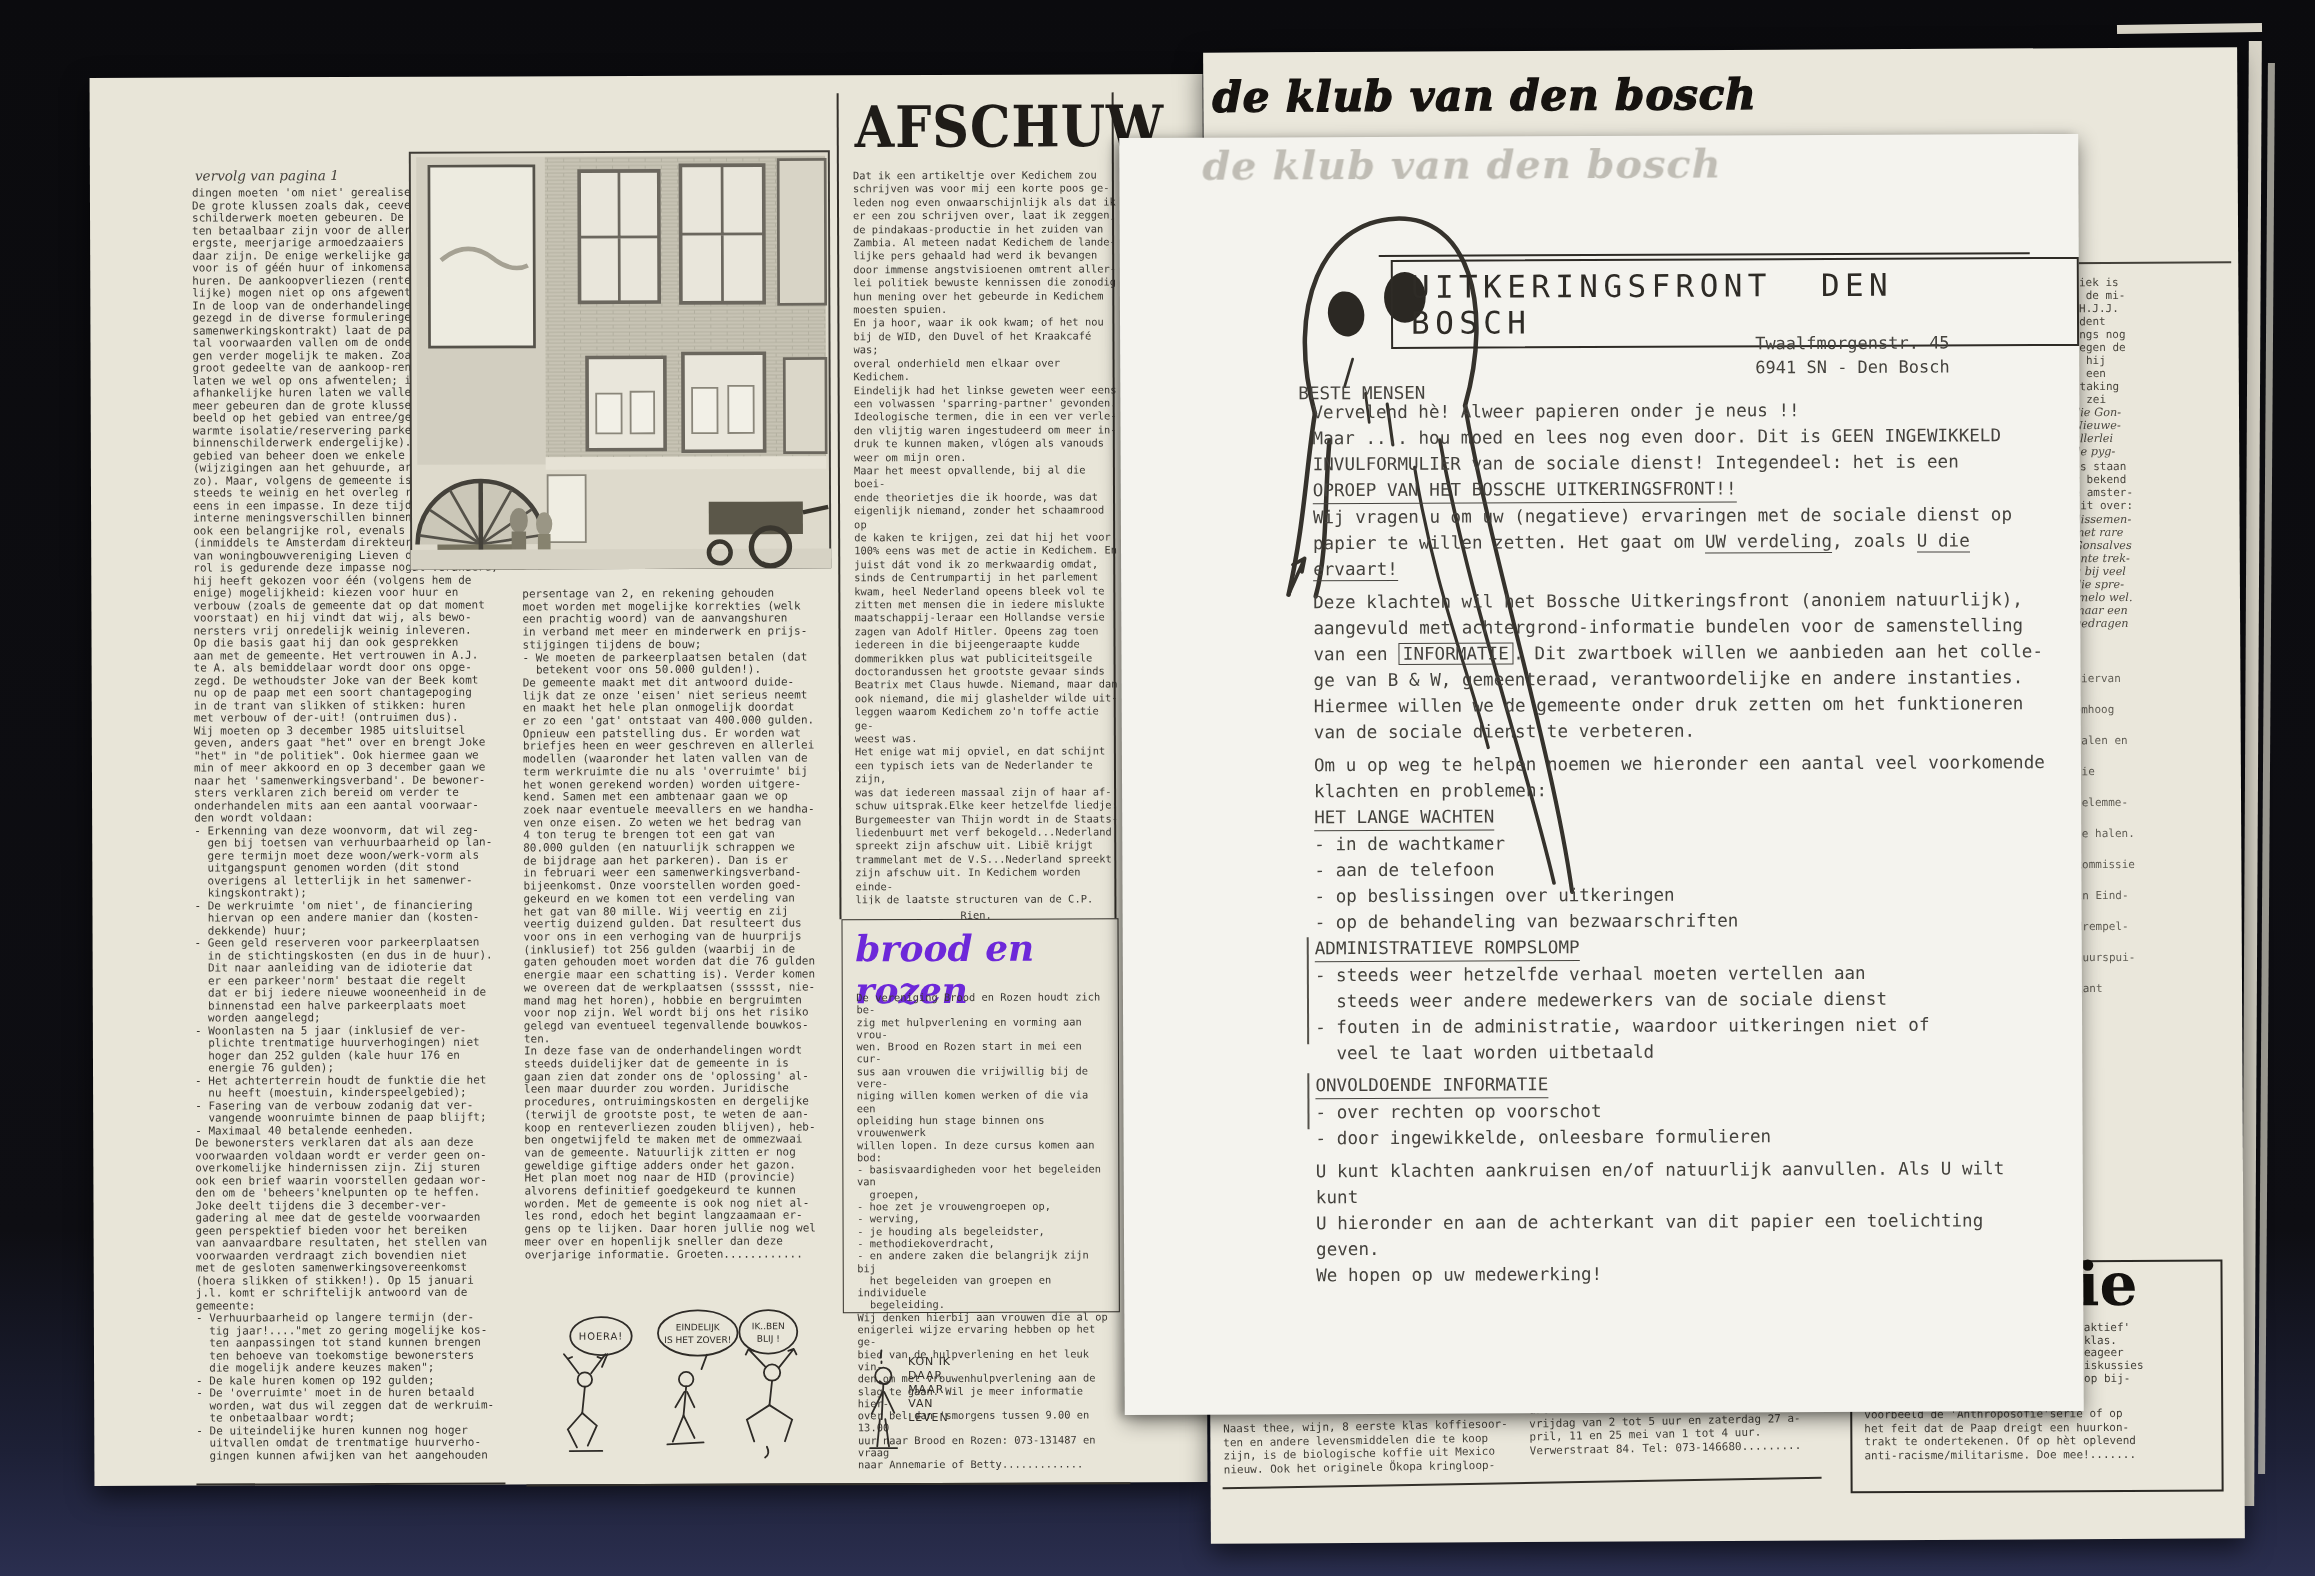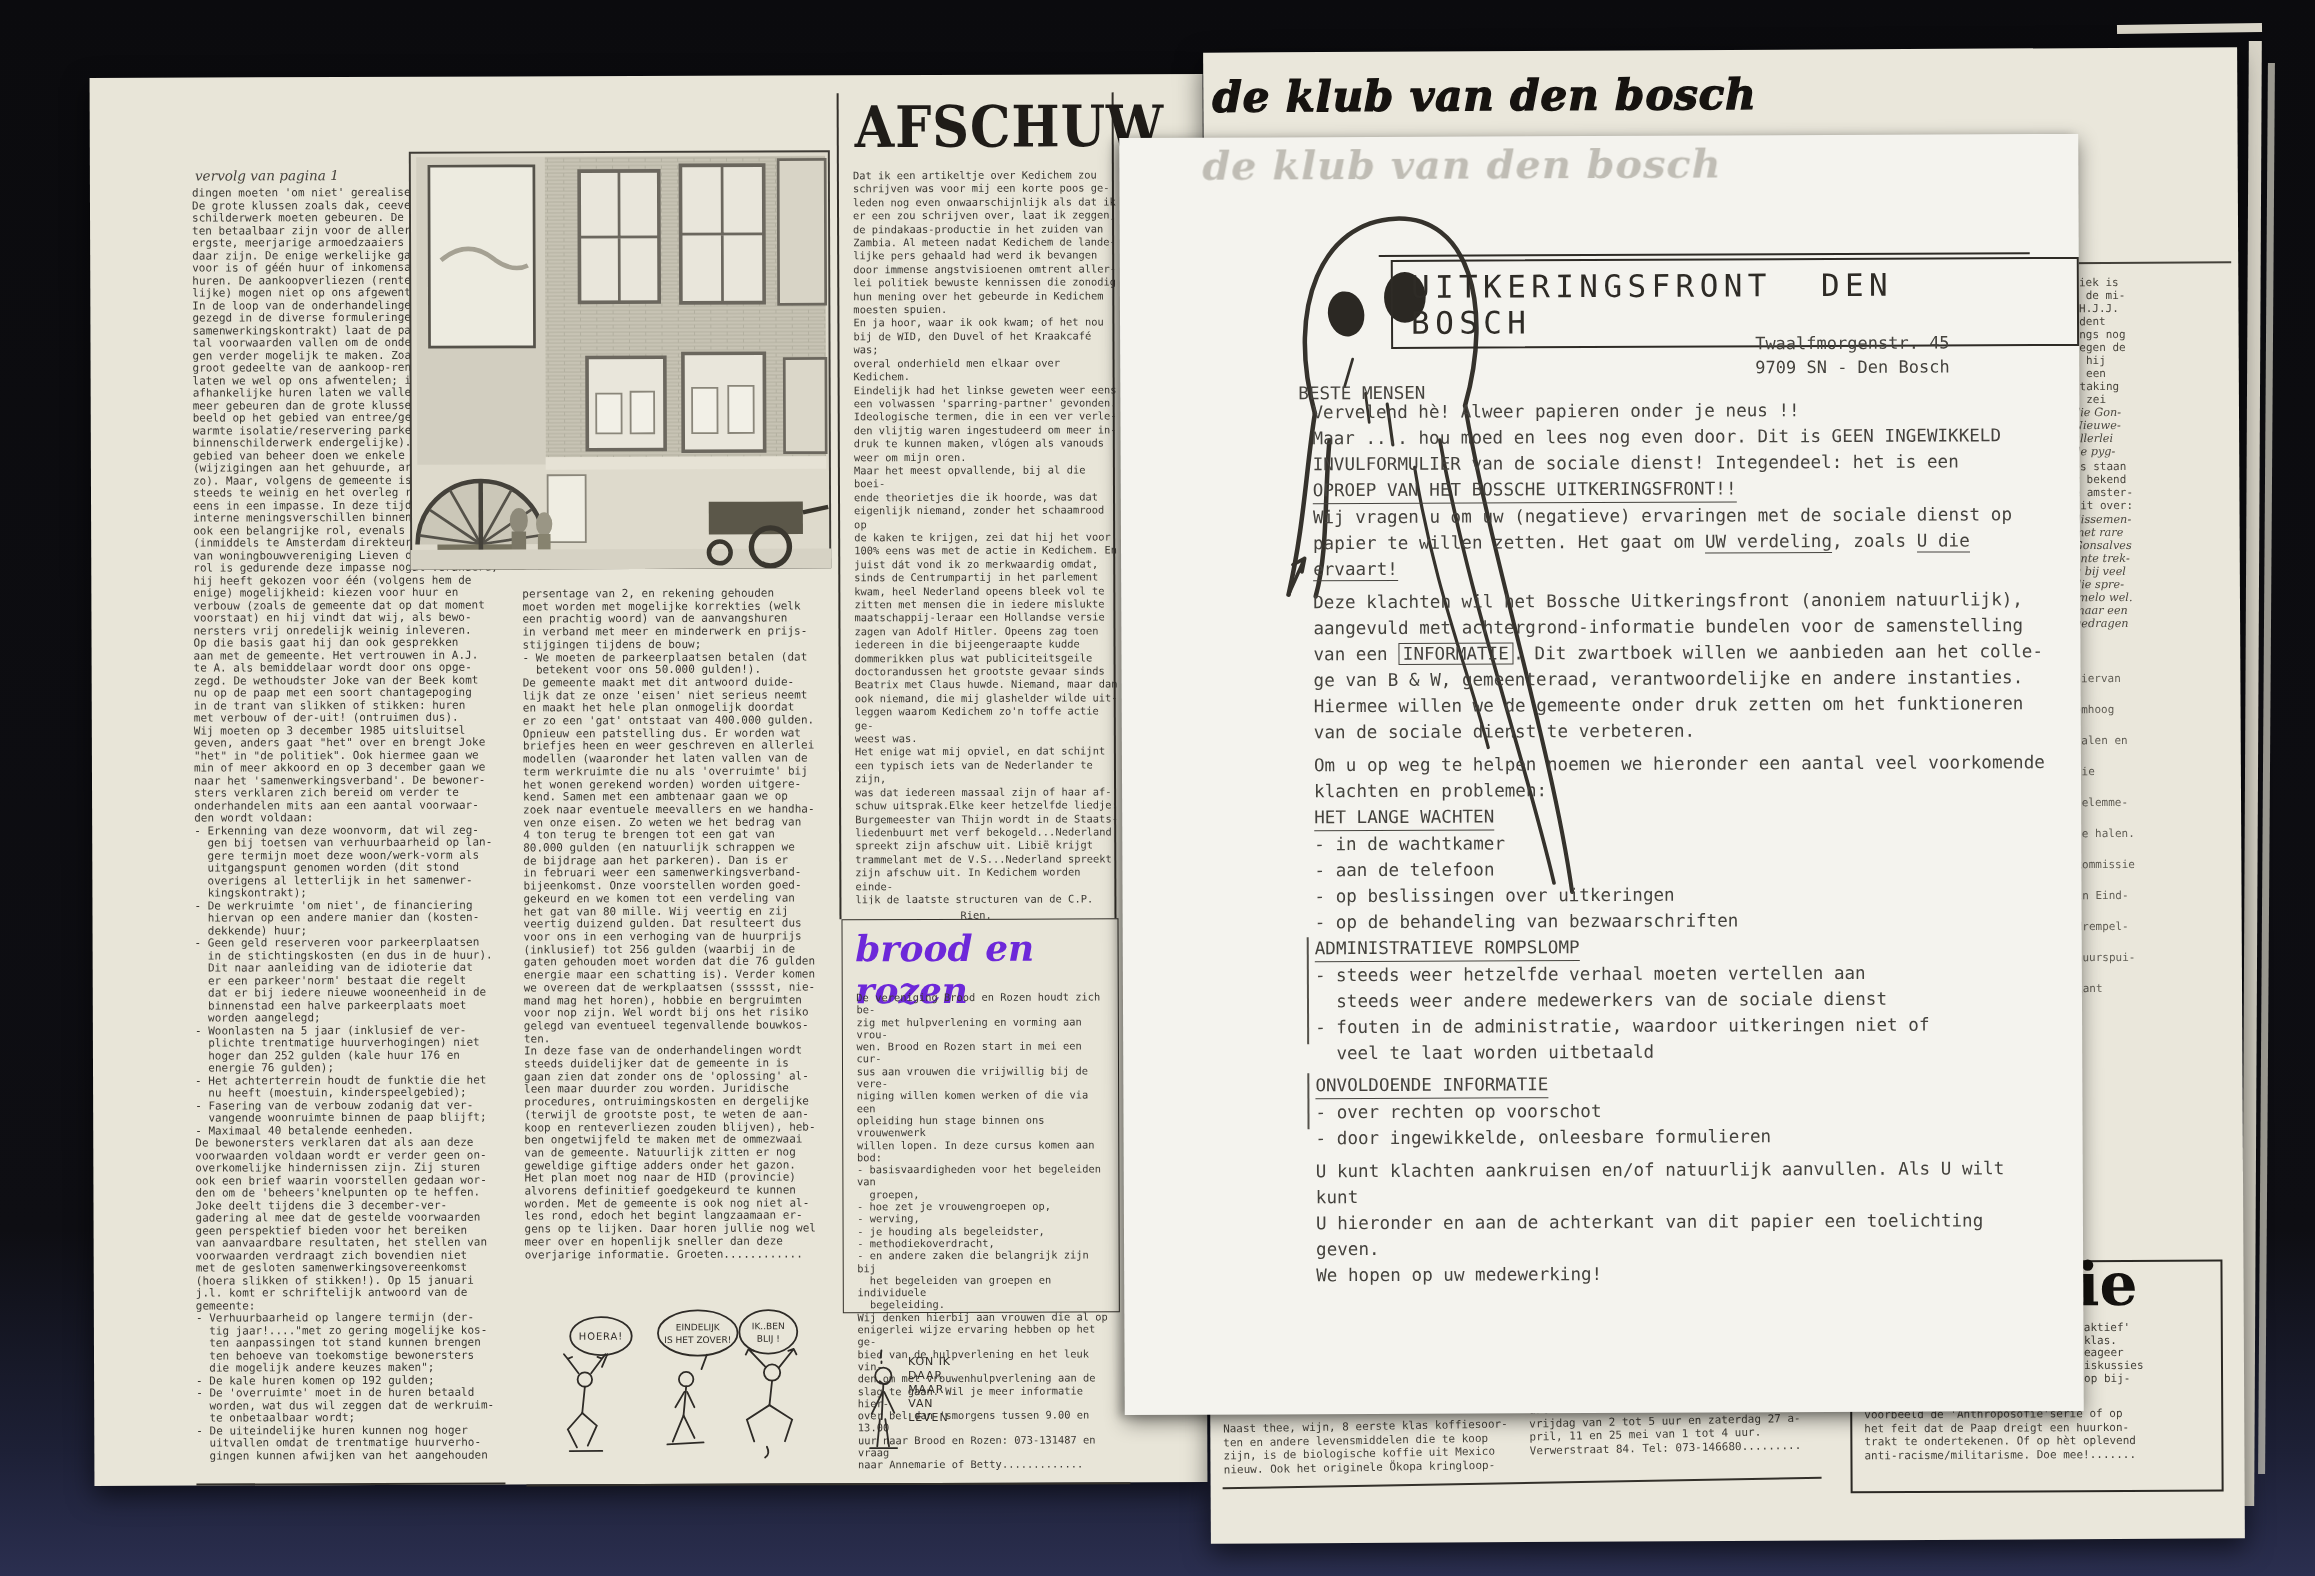--- a/index.html
+++ b/index.html
@@ -497,21 +497,21 @@
       </g>
       <ellipse cx="105" cy="160" rx="20" ry="25" fill="#2b2823" transform="rotate(-10 105 160)"></ellipse>
       <ellipse cx="170" cy="142" rx="23" ry="28" fill="#2b2823"></ellipse>
     </svg>
 
     <div class="title-topline"></div>
     <div class="title-box mono">UITKERINGSFRONT DEN BOSCH</div>
 
     <div class="address mono">
       <div>Twaalfmorgenstr. 45</div>
-      <div>9709 SN - Den Bosch</div>
+      <div>6941 SN - Den Bosch</div>
     </div>
 
     <div class="salutation mono">BESTE MENSEN</div>
 
     <div class="penline" style="left:184px;top:800px;height:107px;"></div>
     <div class="penline" style="left:184px;top:936px;height:56px;"></div>
 
     <div class="letter-body mono">
       <div class="letter-line">Vervelend hè!  Alweer papieren onder je neus !!</div>
       <div class="letter-line">Maar .... hou moed en lees nog even door.  Dit is GEEN INGEWIKKELD</div>

